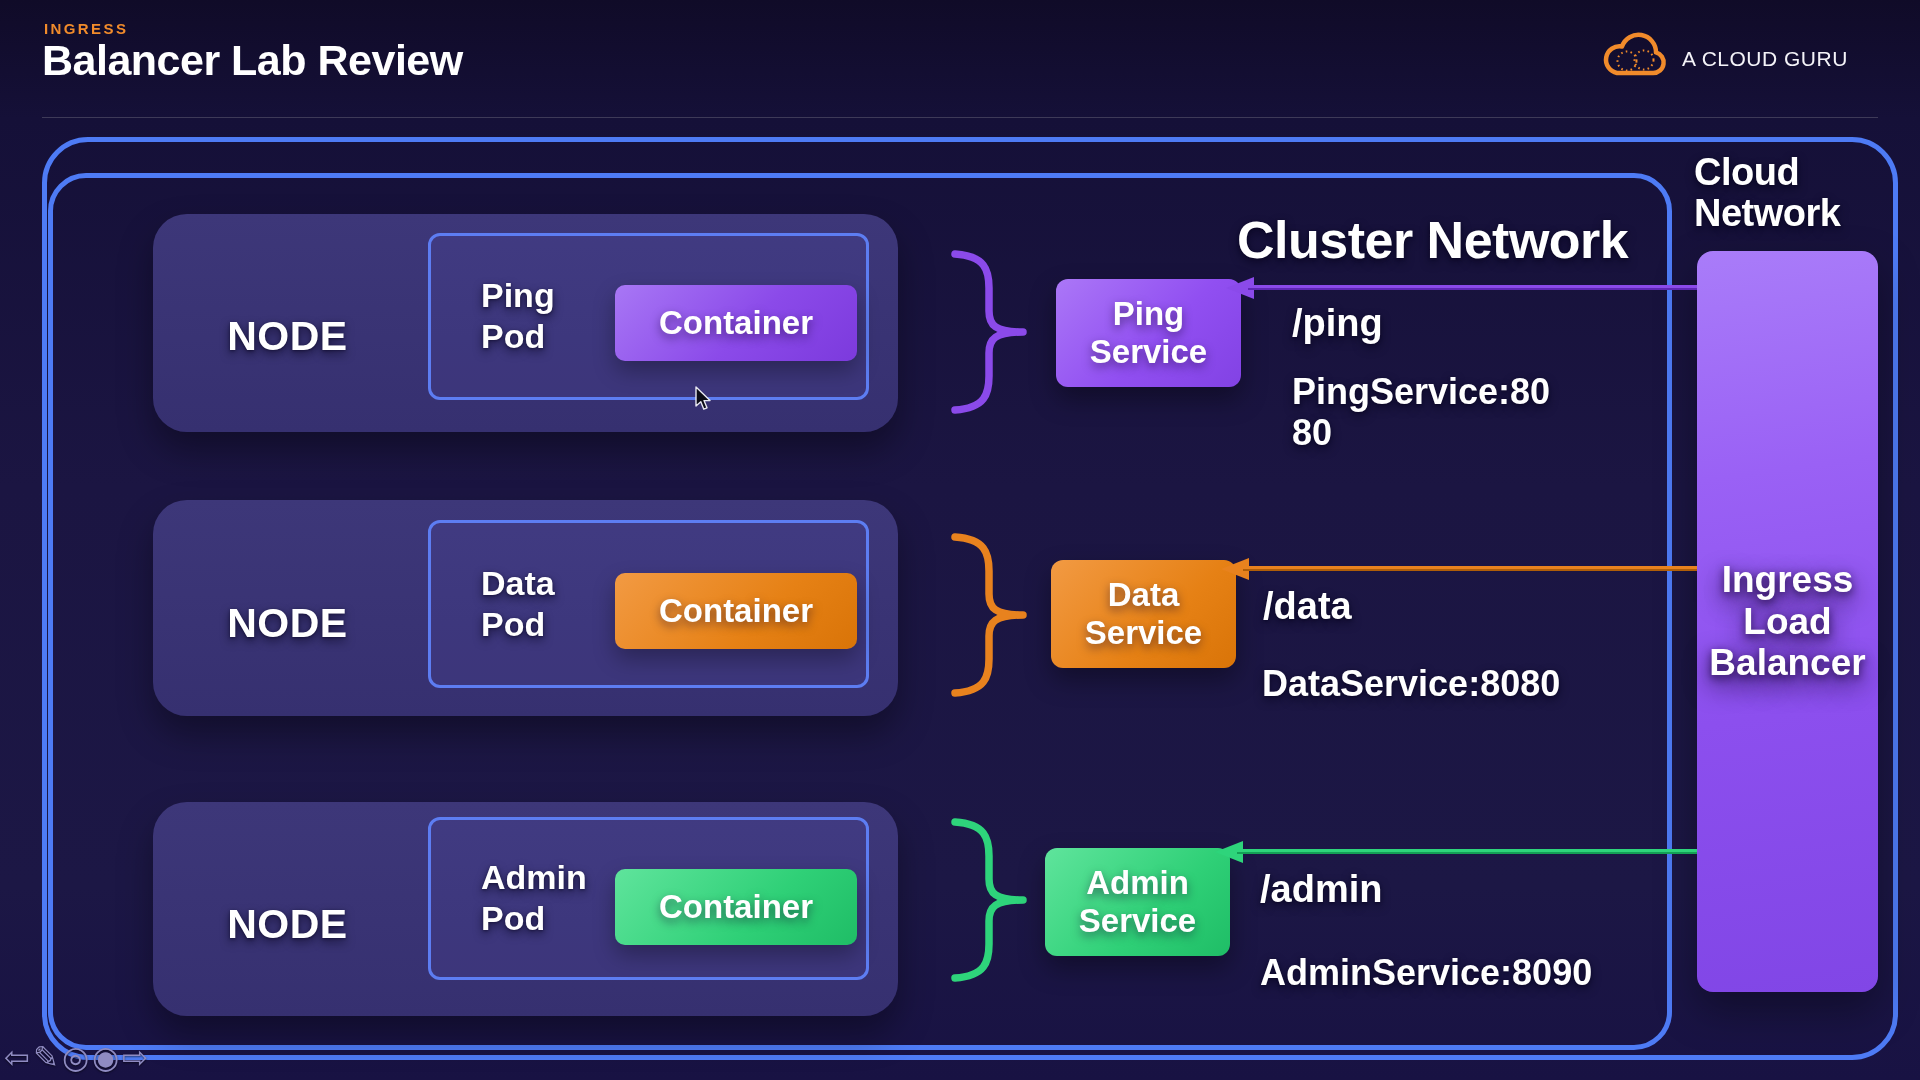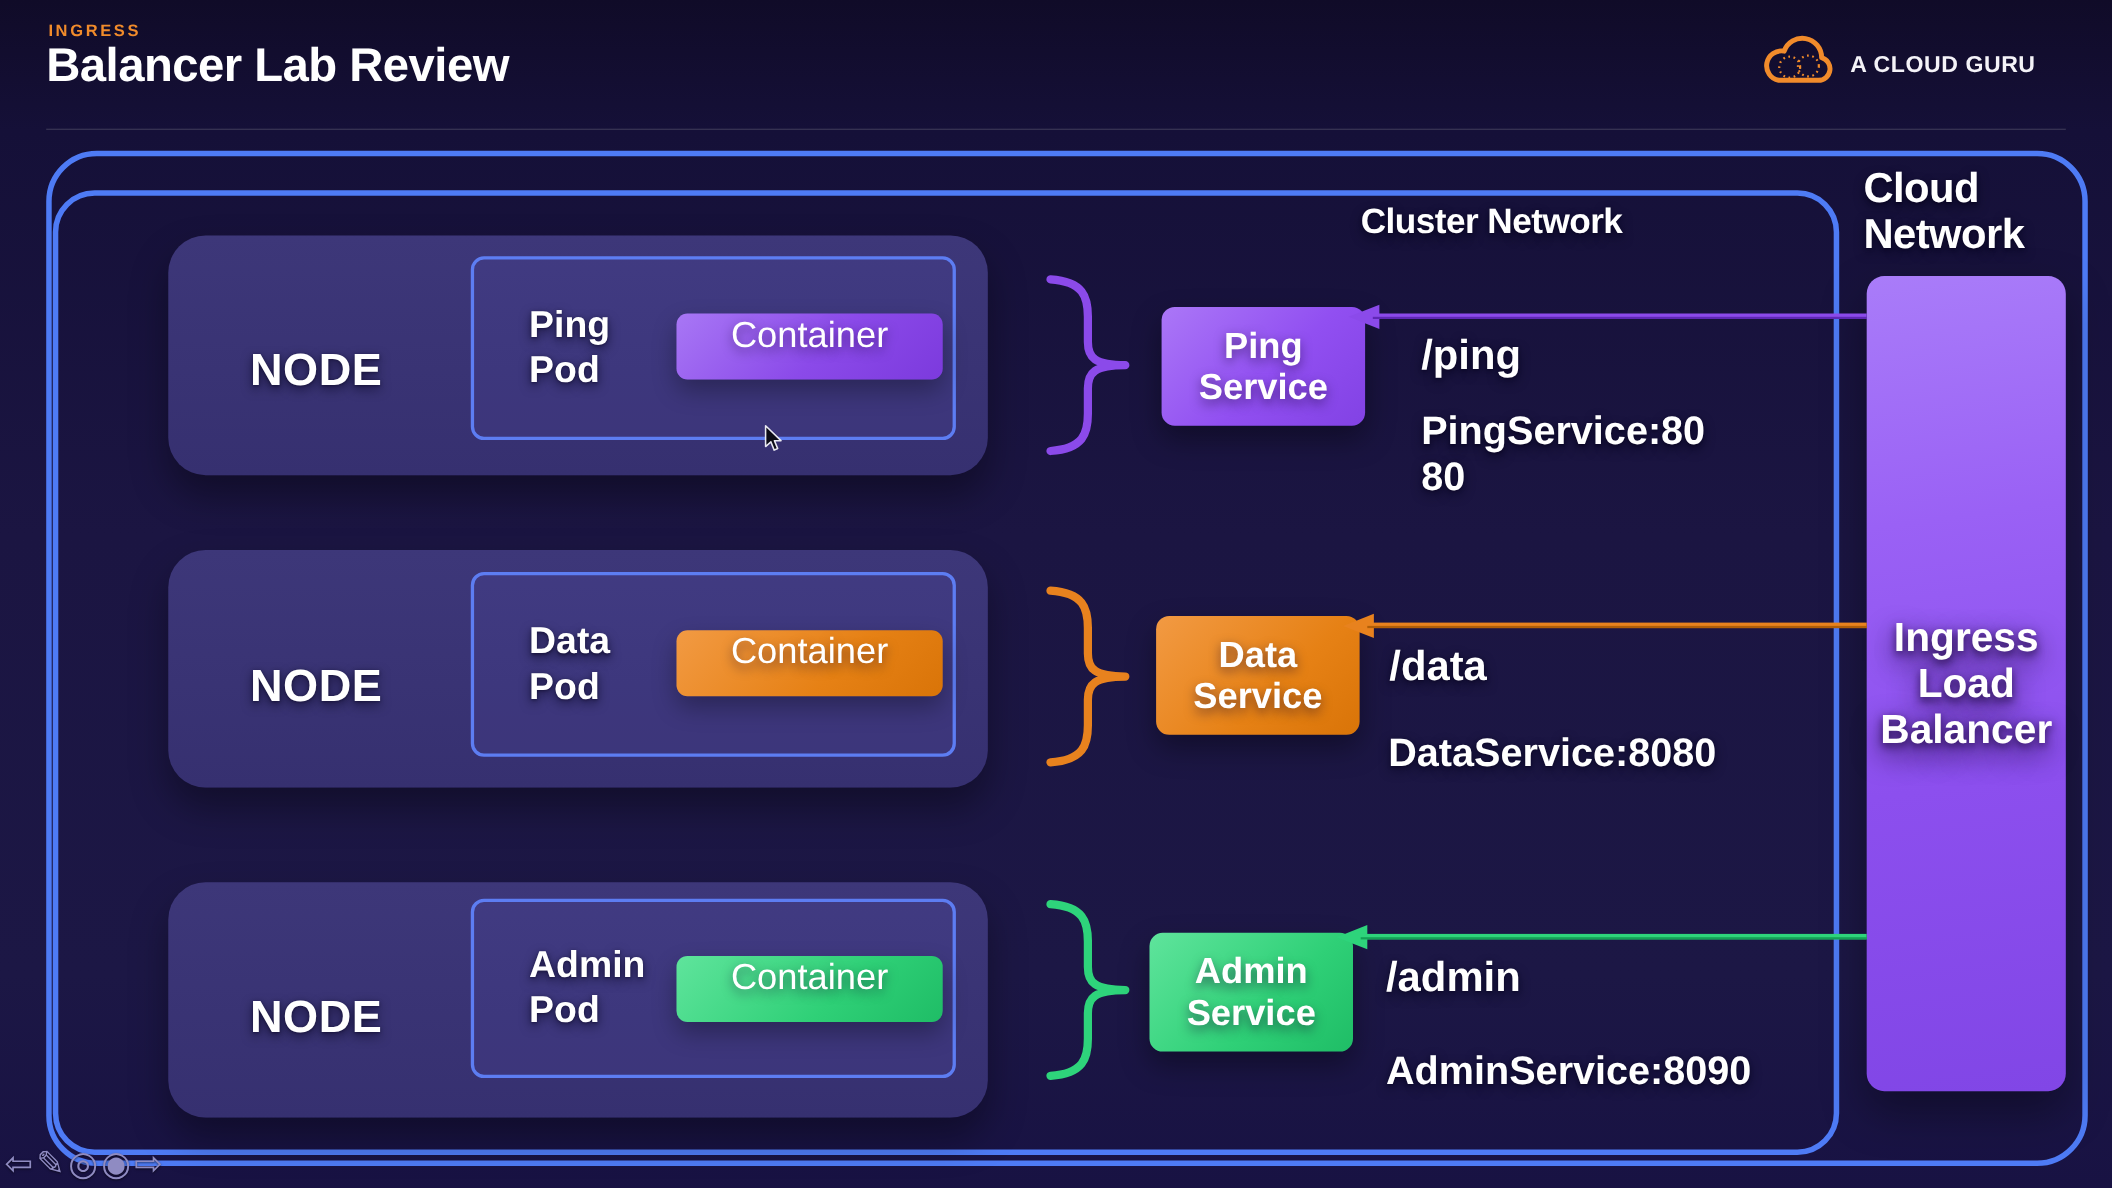--- a/index.html
+++ b/index.html
@@ -12,26 +12,26 @@
   }
   .abs { position:absolute; }
   .pre { white-space:pre-line; }
   .tshadow { text-shadow:0 4px 10px rgba(5,0,25,.6), 0 1px 3px rgba(5,0,25,.5); }
 
   
   .eyebrow { left:44px; top:20px; font-size:15px; font-weight:bold; letter-spacing:2.4px; color:#f18b2b; }
   .page-title { left:42px; top:36px; font-size:43px; font-weight:bold; letter-spacing:-0.5px; color:#fff; }
   .header-divider { left:42px; top:117px; width:1836px; height:1px; background:#3e3a58; }
   .brand-logo { left:1602px; top:31px; width:68px; height:48px; }
-  .brand-name { left:1682px; top:47px; font-size:21px; font-weight:bold; letter-spacing:0.5px; color:#f4f3f8; }
+  .brand-name { left:1682px; top:47px; font-size:21px; font-weight:normal; letter-spacing:0.5px; color:#f4f3f8; }
 
   
   .cloud-net  { left:42px; top:137px; width:1856px; height:923px; border:5px solid #4e7bf5; border-radius:46px; }
   .cluster-net{ left:48px; top:173px; width:1624px; height:877px; border:5px solid #4e7bf5; border-radius:38px; }
-  .cluster-label { left:1237px; top:183px; font-size:32px; font-weight:bold; letter-spacing:-0.5px;text-align:right; }
+  .cluster-label { left:1237px; top:210px; font-size:52px; font-weight:bold; letter-spacing:-0.5px;text-align:right; }
   .cloud-label   { left:1694px; top:152px; width:210px; font-size:38px; font-weight:bold; line-height:1.08; letter-spacing:-0.5px; }
 
   
   .ilb {
     left:1697px; top:251px; width:181px; height:741px; border-radius:16px;
     background:linear-gradient(172deg,#a97cf9 0%,#9a61f5 30%,#8c4fee 62%,#8146e6 100%);
     display:flex; align-items:center; justify-content:center; text-align:center;
     font-size:37px; font-weight:bold; line-height:1.13;
     box-shadow:0 18px 40px rgba(0,0,0,.35);
   }
@@ -45,23 +45,23 @@
   .node-label { left:180px; width:215px; text-align:center; font-size:41px; font-weight:bold; letter-spacing:0.5px;margin-top:16px; }
   .node-label.r1{ top:297px; } .node-label.r2{ top:584px; } .node-label.r3{ top:885px; }
 
   .pod { left:428px; width:441px; border:3px solid #5d7df2; border-radius:12px;
          background:rgba(95,86,185,.14); }
   .pod.r1{ top:233px; height:167px; } .pod.r2{ top:520px; height:168px; } .pod.r3{ top:817px; height:163px; }
 
   .pod-label { left:481px; font-size:34px; font-weight:bold; line-height:1.2; }
   .pod-label.r1{ top:275px; } .pod-label.r2{ top:563px; } .pod-label.r3{ top:857px; }
 
-  .container-btn { left:615px; width:242px; height:60px; border-radius:10px;
-    display:flex; justify-content:center;
-    font-size:33px; font-weight:normal; box-shadow:0 10px 22px rgba(0,0,0,.3); }
+  .container-btn { left:615px; width:242px; height:76px; border-radius:10px;
+    display:flex; align-items:center; justify-content:center;
+    font-size:33px; font-weight:bold; box-shadow:0 10px 22px rgba(0,0,0,.3); }
   .container-btn.r1{ top:285px; } .container-btn.r2{ top:573px; } .container-btn.r3{ top:869px; }
   .c-purple { background:linear-gradient(135deg,#a877f5 0%,#8b4ae9 55%,#7c3add 100%); }
   .c-orange { background:linear-gradient(135deg,#f29a43 0%,#e68115 60%,#d97408 100%); }
   .c-green  { background:linear-gradient(135deg,#5fe49c 0%,#2fd077 60%,#1fbd66 100%); }
 
   
   .brace { left:950px; width:82px; height:166px; }
   .brace.r1{ top:249px; } .brace.r2{ top:532px; } .brace.r3{ top:817px; }
   .brace path { fill:none; stroke-width:7.5; stroke-linecap:round; stroke-linejoin:round; }
 

